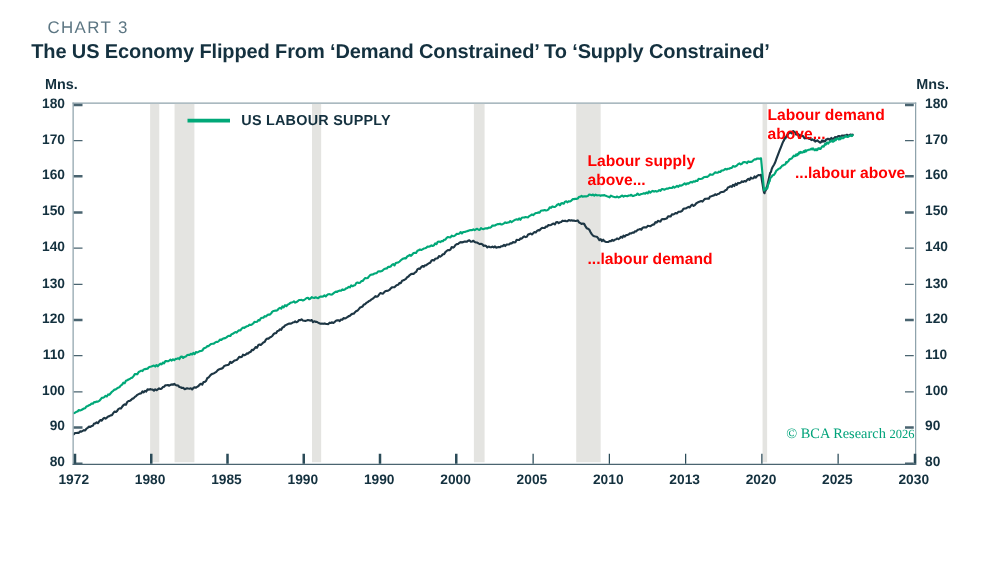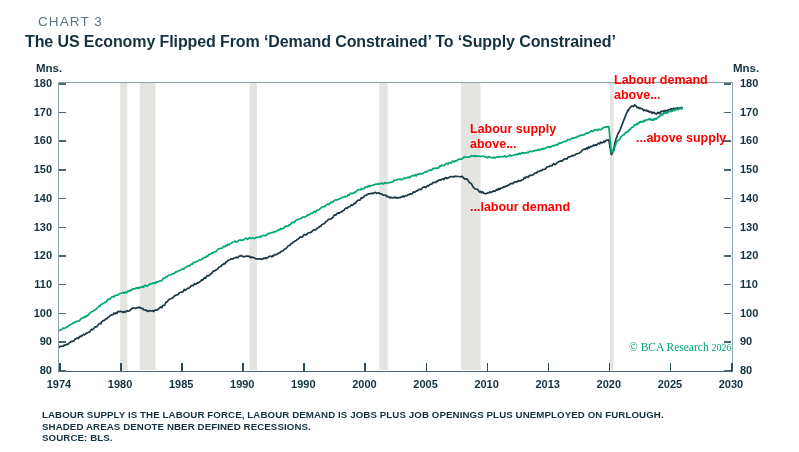--- a/index.html
+++ b/index.html
@@ -93,20 +93,24 @@
         <rect x="190.60363636363525" y="0" width="7.3309090909107795" height="287" fill="#e4e4e1"></rect>
         <rect x="320.1163636363642" y="0" width="8.552727272727793" height="287" fill="#e4e4e1"></rect>
         <rect x="401.9781818181829" y="0" width="19.54909090908984" height="287" fill="#e4e4e1"></rect>
         <rect x="551.0399999999989" y="0" width="3.6654545454566687" height="287" fill="#e4e4e1"></rect>
         <polyline points="0.00,264.54 1.02,263.37 2.04,263.36 3.05,263.25 4.07,263.25 5.09,262.09 6.11,262.31 7.13,261.71 8.15,261.14 9.16,261.35 10.18,259.88 11.20,259.27 12.22,258.32 13.24,258.55 14.25,257.85 15.27,257.57 16.29,255.81 17.31,255.67 18.33,254.87 19.35,255.58 20.36,254.08 21.38,253.02 22.40,253.56 23.42,252.14 24.44,251.34 25.45,251.92 26.47,251.08 27.49,250.16 28.51,249.90 29.53,249.27 30.55,249.15 31.56,247.56 32.58,246.28 33.60,246.64 34.62,245.86 35.64,244.27 36.65,243.73 37.67,243.85 38.69,242.42 39.71,241.17 40.73,240.51 41.75,240.77 42.76,238.59 43.78,237.85 44.80,237.67 45.82,237.01 46.84,235.93 47.85,235.72 48.87,234.52 49.89,233.87 50.91,232.86 51.93,232.32 52.95,231.87 53.96,231.66 54.98,230.03 56.00,230.93 57.02,229.67 58.04,230.26 59.05,228.45 60.07,228.78 61.09,228.30 62.11,228.63 63.13,228.70 64.15,229.52 65.16,228.47 66.18,229.19 67.20,228.52 68.22,227.69 69.24,228.24 70.25,227.96 71.27,226.68 72.29,226.35 73.31,225.16 74.33,225.20 75.35,225.02 76.36,225.59 77.38,224.88 78.40,224.50 79.42,224.79 80.44,224.13 81.45,225.01 82.47,225.33 83.49,225.43 84.51,226.57 85.53,226.80 86.55,227.38 87.56,227.16 88.58,228.32 89.60,228.11 90.62,227.56 91.64,227.81 92.65,228.02 93.67,227.66 94.69,228.56 95.71,227.41 96.73,226.80 97.75,227.24 98.76,226.42 99.78,225.78 100.80,224.57 101.82,223.97 102.84,224.70 103.85,222.65 104.87,222.52 105.89,221.74 106.91,219.34 107.93,218.93 108.95,217.66 109.96,216.57 110.98,216.06 112.00,215.75 113.02,215.16 114.04,214.56 115.05,213.33 116.07,212.52 117.09,212.14 118.11,212.00 119.13,211.42 120.15,210.01 121.16,209.48 122.18,209.19 123.20,209.05 124.22,208.44 125.24,206.49 126.25,207.33 127.27,206.51 128.29,205.51 129.31,205.17 130.33,204.98 131.35,203.95 132.36,202.53 133.38,202.68 134.40,202.55 135.42,200.72 136.44,201.16 137.45,200.82 138.47,199.72 139.49,199.87 140.51,198.81 141.53,198.49 142.55,196.83 143.56,197.08 144.58,195.87 145.60,194.63 146.62,195.16 147.64,193.08 148.65,192.68 149.67,192.88 150.69,192.04 151.71,190.89 152.73,190.62 153.75,188.69 154.76,187.77 155.78,187.99 156.80,186.97 157.82,186.60 158.84,185.80 159.85,184.26 160.87,183.61 161.89,183.50 162.91,181.89 163.93,181.56 164.95,180.46 165.96,180.89 166.98,179.03 168.00,178.60 169.02,177.44 170.04,176.93 171.05,176.44 172.07,175.93 173.09,175.91 174.11,175.81 175.13,175.05 176.15,174.86 177.16,174.15 178.18,174.83 179.20,174.27 180.22,173.00 181.24,173.13 182.25,172.41 183.27,173.36 184.29,173.55 185.31,173.68 186.33,173.45 187.35,173.09 188.36,173.18 189.38,173.49 190.40,173.04 191.42,174.73 192.44,173.99 193.45,174.46 194.47,174.50 195.49,175.10 196.51,175.60 197.53,176.01 198.55,175.93 199.56,176.05 200.58,175.73 201.60,176.07 202.62,176.18 203.64,176.28 204.65,175.15 205.67,175.39 206.69,174.84 207.71,175.43 208.73,174.55 209.75,173.58 210.76,173.27 211.78,173.17 212.80,173.82 213.82,172.66 214.84,172.79 215.85,171.46 216.87,171.78 217.89,171.36 218.91,170.76 219.93,169.89 220.95,169.68 221.96,168.62 222.98,168.03 224.00,168.01 225.02,166.76 226.04,165.77 227.05,165.50 228.07,164.26 229.09,163.00 230.11,162.58 231.13,162.13 232.15,160.55 233.16,160.31 234.18,159.15 235.20,158.71 236.22,157.76 237.24,157.46 238.25,156.47 239.27,155.90 240.29,155.01 241.31,153.96 242.33,154.36 243.35,153.98 244.36,152.49 245.38,151.42 246.40,151.80 247.42,151.91 248.44,150.66 249.45,149.80 250.47,149.67 251.49,149.56 252.51,148.95 253.53,147.85 254.55,146.92 255.56,146.78 256.58,146.78 257.60,145.76 258.62,144.98 259.64,144.74 260.65,143.35 261.67,143.48 262.69,141.67 263.71,141.24 264.73,140.76 265.75,140.16 266.76,138.76 267.78,138.24 268.80,137.05 269.82,136.31 270.84,136.01 271.85,136.07 272.87,135.18 273.89,134.53 274.91,132.52 275.93,131.81 276.95,132.08 277.96,130.69 278.98,129.79 280.00,130.42 281.02,129.26 282.04,129.21 283.05,128.26 284.07,127.62 285.09,127.29 286.11,125.60 287.13,124.96 288.15,125.41 289.16,124.08 290.18,123.76 291.20,123.54 292.22,121.87 293.24,122.32 294.25,121.60 295.27,120.42 296.29,120.32 297.31,118.69 298.33,117.83 299.35,117.01 300.36,117.22 301.38,116.67 302.40,114.62 303.42,115.12 304.44,114.41 305.45,112.93 306.47,112.32 307.49,112.15 308.51,111.24 309.53,110.74 310.55,110.88 311.56,110.67 312.58,110.19 313.60,110.29 314.62,110.28 315.64,109.51 316.65,109.29 317.67,110.35 318.69,110.18 319.71,109.63 320.73,110.65 321.75,110.91 322.76,111.01 323.78,111.72 324.80,112.26 325.82,112.09 326.84,112.34 327.85,113.70 328.87,113.43 329.89,113.85 330.91,114.97 331.93,114.20 332.95,114.75 333.96,114.81 334.98,114.25 336.00,114.94 337.02,114.18 338.04,115.18 339.05,114.81 340.07,114.55 341.09,114.74 342.11,113.96 343.13,113.90 344.15,112.91 345.16,113.82 346.18,112.71 347.20,112.57 348.22,112.59 349.24,111.69 350.25,111.72 351.27,110.71 352.29,110.91 353.31,110.80 354.33,108.89 355.35,109.04 356.36,108.95 357.38,107.75 358.40,107.93 359.42,106.80 360.44,106.14 361.45,106.66 362.47,106.36 363.49,104.61 364.51,104.29 365.53,103.77 366.55,104.58 367.56,103.63 368.58,102.67 369.60,102.99 370.62,101.75 371.64,101.11 372.65,101.26 373.67,100.01 374.69,99.33 375.71,99.42 376.73,99.38 377.75,98.17 378.76,98.35 379.78,97.01 380.80,97.18 381.82,96.94 382.84,96.21 383.85,95.84 384.87,96.51 385.89,94.90 386.91,94.65 387.93,95.51 388.95,94.82 389.96,94.57 390.98,93.55 392.00,93.77 393.02,93.55 394.04,94.02 395.05,93.88 396.07,93.04 397.09,93.51 398.11,93.24 399.13,93.49 400.15,93.48 401.16,93.78 402.18,93.68 403.20,93.35 404.22,94.82 405.24,95.50 406.25,96.18 407.27,95.88 408.29,96.12 409.31,97.89 410.33,99.54 411.35,99.96 412.36,100.68 413.38,102.67 414.40,104.30 415.42,105.50 416.44,105.99 417.45,106.25 418.47,106.36 419.49,107.52 420.51,109.15 421.53,108.38 422.55,109.84 423.56,108.76 424.58,110.09 425.60,110.47 426.62,110.62 427.64,110.59 428.65,109.83 429.67,110.02 430.69,108.89 431.71,109.62 432.73,108.89 433.75,108.50 434.76,107.78 435.78,108.36 436.80,107.61 437.82,106.41 438.84,107.06 439.85,105.50 440.87,106.24 441.89,105.11 442.91,104.90 443.93,104.66 444.95,103.65 445.96,103.83 446.98,103.02 448.00,103.18 449.02,102.03 450.04,102.06 451.05,100.90 452.07,100.59 453.09,100.23 454.11,100.77 455.13,99.14 456.15,98.91 457.16,98.94 458.18,98.89 459.20,97.67 460.22,97.78 461.24,98.03 462.25,97.34 463.27,96.71 464.29,96.51 465.31,94.73 466.33,95.05 467.35,93.63 468.36,94.08 469.38,94.25 470.40,92.38 471.42,92.27 472.44,92.44 473.45,91.97 474.47,91.75 475.49,90.12 476.51,90.12 477.53,90.16 478.55,88.47 479.56,88.63 480.58,88.06 481.60,87.37 482.62,87.72 483.64,86.48 484.65,86.43 485.67,86.28 486.69,85.66 487.71,84.10 488.73,83.79 489.75,83.77 490.76,83.08 491.78,82.54 492.80,82.97 493.82,81.47 494.84,80.73 495.85,81.76 496.87,81.10 497.89,79.81 498.91,79.15 499.93,78.57 500.95,78.22 501.96,77.85 502.98,78.29 504.00,77.05 505.02,76.12 506.04,75.95 507.05,75.77 508.07,76.00 509.09,74.16 510.11,73.95 511.13,73.62 512.15,73.30 513.16,72.44 514.18,72.98 515.20,72.18 516.22,71.93 517.24,70.93 518.25,70.56 519.27,70.50 520.29,70.21 521.31,69.20 522.33,68.82 523.35,66.97 524.36,66.56 525.38,66.05 526.40,66.49 527.42,64.87 528.44,65.83 529.45,63.99 530.47,64.87 531.49,63.35 532.51,63.57 533.53,63.12 534.55,62.07 535.56,62.62 536.58,61.76 537.60,62.20 538.62,60.98 539.64,60.10 540.65,60.92 541.67,59.10 542.69,59.84 543.71,59.66 544.73,58.15 545.75,59.08 546.76,57.74 547.78,57.12 548.80,57.22 549.82,56.83 550.23,59.31 550.63,61.80 551.04,64.29 551.45,66.78 551.85,69.26 552.26,71.11 552.67,71.54 553.08,69.11 553.48,69.60 553.89,68.45 554.30,66.86 554.71,66.01 555.11,64.19 555.52,62.37 555.93,60.56 556.33,58.74 556.74,56.92 557.15,55.15 557.76,54.61 558.37,52.25 558.98,50.78 559.59,49.79 560.20,48.75 560.81,47.64 561.43,46.02 562.04,44.39 562.65,42.76 563.26,41.14 563.87,39.51 564.48,37.88 565.09,36.35 565.70,34.82 566.31,33.29 566.92,31.76 567.53,30.23 568.15,29.31 568.76,27.21 569.37,27.77 569.98,26.24 570.59,25.20 571.20,24.80 571.81,23.87 572.42,23.18 573.03,23.07 573.64,23.00 574.25,23.70 574.87,23.06 575.48,21.88 576.09,22.13 576.70,22.69 577.31,23.08 577.92,24.62 578.53,24.69 579.14,24.65 579.75,24.30 580.36,25.71 580.97,25.13 581.59,25.45 582.20,25.54 582.81,25.68 583.42,25.86 584.03,26.82 584.64,27.63 585.25,26.91 585.86,27.50 586.47,27.36 587.08,27.58 587.69,27.27 588.31,28.18 588.92,27.72 589.53,28.35 590.14,29.04 590.75,28.52 591.36,28.95 591.97,29.34 592.58,28.99 593.19,30.28 593.80,29.95 594.41,29.50 595.03,29.26 595.64,30.07 596.25,30.39 596.86,31.02 597.47,31.10 598.08,30.23 598.69,29.38 599.30,30.34 599.91,29.57 600.52,30.17 601.13,29.95 601.75,28.58 602.36,28.67 602.97,28.00 603.58,28.32 604.19,28.09 604.80,28.84 605.41,28.45 606.02,27.31 606.63,28.15 607.24,27.98 607.85,27.65 608.47,28.08 609.08,26.59 609.69,27.68 610.30,26.74 610.91,26.71 611.52,25.88 612.13,26.04 612.74,25.91 613.35,26.65 613.96,26.17 614.57,25.36 615.19,25.54 615.80,25.59 616.41,25.31 617.02,26.17 617.63,25.57 618.24,24.84 618.85,24.92 619.46,25.97 620.07,25.33 620.68,25.33 621.29,24.59 621.91,24.57 622.52,25.54 623.13,24.68" fill="none" stroke="#1d3644" stroke-width="1.7" stroke-linejoin="round" stroke-linecap="round"></polyline>
         <polyline points="0.00,247.57 1.02,247.21 2.04,246.46 3.05,246.22 4.07,244.98 5.09,245.33 6.11,244.99 7.13,244.41 8.15,243.84 9.16,243.57 10.18,242.15 11.20,241.74 12.22,241.26 13.24,240.82 14.25,239.78 15.27,240.00 16.29,238.69 17.31,238.78 18.33,238.21 19.35,238.26 20.36,237.72 21.38,236.63 22.40,235.32 23.42,235.22 24.44,234.70 25.45,233.67 26.47,234.19 27.49,232.55 28.51,232.82 29.53,231.59 30.55,230.39 31.56,229.63 32.58,228.73 33.60,228.51 34.62,227.79 35.64,227.04 36.65,226.79 37.67,225.39 38.69,224.64 39.71,223.16 40.73,223.51 41.75,221.58 42.76,221.17 43.78,220.58 44.80,220.20 45.82,219.38 46.84,219.09 47.85,217.93 48.87,216.33 49.89,216.18 50.91,216.28 51.93,214.62 52.95,214.05 53.96,213.50 54.98,213.87 56.00,212.57 57.02,212.28 58.04,212.07 59.05,211.97 60.07,210.79 61.09,210.48 62.11,210.20 63.13,209.81 64.15,209.44 65.16,210.21 66.18,209.03 67.20,210.01 68.22,208.88 69.24,207.96 70.25,208.48 71.27,207.02 72.29,207.62 73.31,205.89 74.33,205.88 75.35,206.06 76.36,205.53 77.38,204.75 78.40,205.48 79.42,204.48 80.44,205.20 81.45,204.09 82.47,204.15 83.49,203.58 84.51,204.24 85.53,202.51 86.55,202.21 87.56,203.37 88.58,202.61 89.60,202.28 90.62,201.15 91.64,200.82 92.65,201.00 93.67,200.00 94.69,200.58 95.71,199.33 96.73,200.29 97.75,198.65 98.76,198.95 99.78,198.50 100.80,197.86 101.82,197.83 102.84,197.45 103.85,195.85 104.87,195.38 105.89,194.92 106.91,193.88 107.93,193.90 108.95,192.84 109.96,192.17 110.98,192.01 112.00,191.93 113.02,191.14 114.04,190.54 115.05,190.59 116.07,189.78 117.09,188.66 118.11,188.98 119.13,187.97 120.15,187.71 121.16,187.53 122.18,186.88 123.20,185.97 124.22,185.67 125.24,185.84 126.25,184.37 127.27,184.06 128.29,183.36 129.31,182.68 130.33,183.05 131.35,181.89 132.36,181.17 133.38,181.27 134.40,179.81 135.42,179.08 136.44,179.40 137.45,178.54 138.47,178.04 139.49,177.76 140.51,176.73 141.53,177.02 142.55,176.56 143.56,175.80 144.58,174.47 145.60,174.60 146.62,174.44 147.64,173.02 148.65,173.31 149.67,171.57 150.69,171.19 151.71,171.19 152.73,169.95 153.75,170.17 154.76,169.20 155.78,168.63 156.80,168.70 157.82,167.84 158.84,166.28 159.85,165.79 160.87,165.54 161.89,165.49 162.91,165.21 163.93,163.92 164.95,163.29 165.96,163.89 166.98,162.09 168.00,162.85 169.02,161.18 170.04,161.96 171.05,160.79 172.07,160.31 173.09,159.47 174.11,159.05 175.13,158.79 176.15,158.05 177.16,159.12 178.18,158.63 179.20,157.95 180.22,157.03 181.24,157.05 182.25,156.90 183.27,157.37 184.29,156.99 185.31,156.20 186.33,155.36 187.35,155.19 188.36,156.37 189.38,155.85 190.40,154.67 191.42,155.20 192.44,155.41 193.45,154.79 194.47,155.26 195.49,155.62 196.51,154.68 197.53,154.19 198.55,154.34 199.56,154.13 200.58,153.29 201.60,154.17 202.62,153.04 203.64,152.38 204.65,152.34 205.67,152.66 206.69,152.59 207.71,151.73 208.73,150.96 209.75,150.31 210.76,150.48 211.78,149.74 212.80,149.52 213.82,149.58 214.84,148.56 215.85,148.97 216.87,148.60 217.89,147.69 218.91,147.39 219.93,146.52 220.95,146.84 221.96,145.28 222.98,146.00 224.00,145.41 225.02,145.14 226.04,143.44 227.05,142.98 228.07,143.43 229.09,143.14 230.11,141.86 231.13,141.79 232.15,140.49 233.16,139.43 234.18,139.63 235.20,139.37 236.22,138.10 237.24,137.03 238.25,136.69 239.27,136.58 240.29,135.94 241.31,135.58 242.33,135.52 243.35,134.25 244.36,134.01 245.38,134.11 246.40,133.82 247.42,133.07 248.44,132.13 249.45,131.87 250.47,131.80 251.49,130.45 252.51,130.52 253.53,130.16 254.55,128.94 255.56,128.27 256.58,129.36 257.60,127.46 258.62,127.12 259.64,127.01 260.65,126.20 261.67,125.24 262.69,124.37 263.71,123.84 264.73,123.51 265.75,123.72 266.76,122.15 267.78,121.66 268.80,120.95 269.82,121.70 270.84,120.54 271.85,119.34 272.87,119.17 273.89,119.40 274.91,117.63 275.93,117.19 276.95,116.62 277.96,117.03 278.98,116.48 280.00,115.82 281.02,115.60 282.04,115.26 283.05,114.22 284.07,114.42 285.09,114.04 286.11,113.26 287.13,113.78 288.15,113.32 289.16,111.65 290.18,112.37 291.20,110.38 292.22,110.28 293.24,110.69 294.25,109.88 295.27,110.01 296.29,108.83 297.31,108.68 298.33,107.26 299.35,106.60 300.36,106.77 301.38,107.01 302.40,105.49 303.42,106.04 304.44,105.71 305.45,105.06 306.47,103.96 307.49,104.14 308.51,103.86 309.53,102.61 310.55,103.76 311.56,102.62 312.58,102.63 313.60,102.30 314.62,101.92 315.64,101.73 316.65,101.20 317.67,101.12 318.69,101.12 319.71,100.49 320.73,101.17 321.75,100.43 322.76,99.99 323.78,100.78 324.80,100.86 325.82,99.40 326.84,100.22 327.85,100.32 328.87,99.80 329.89,99.54 330.91,99.79 331.93,99.14 332.95,99.19 333.96,98.71 334.98,97.36 336.00,97.46 337.02,97.38 338.04,96.77 339.05,96.26 340.07,96.30 341.09,96.00 342.11,96.62 343.13,96.33 344.15,95.71 345.16,94.94 346.18,95.39 347.20,95.02 348.22,94.88 349.24,93.81 350.25,94.78 351.27,94.01 352.29,93.27 353.31,92.74 354.33,92.39 355.35,92.82 356.36,91.74 357.38,92.85 358.40,91.16 359.42,91.02 360.44,91.05 361.45,90.67 362.47,90.84 363.49,90.87 364.51,89.72 365.53,89.30 366.55,88.57 367.56,89.10 368.58,88.18 369.60,87.44 370.62,87.39 371.64,86.91 372.65,87.18 373.67,85.63 374.69,85.42 375.71,85.34 376.73,84.99 377.75,85.44 378.76,85.11 379.78,84.62 380.80,82.84 381.82,83.33 382.84,82.15 383.85,82.47 384.87,82.60 385.89,81.79 386.91,80.67 387.93,80.15 388.95,81.24 389.96,79.68 390.98,79.54 392.00,79.97 393.02,78.33 394.04,78.07 395.05,78.84 396.07,77.95 397.09,78.19 398.11,77.43 399.13,76.33 400.15,76.32 401.16,76.12 402.18,76.14 403.20,75.80 404.22,74.46 405.24,74.45 406.25,73.71 407.27,74.42 408.29,74.09 409.31,73.97 410.33,74.09 411.35,73.73 412.36,72.61 413.38,72.79 414.40,73.20 415.42,72.64 416.44,73.51 417.45,72.76 418.47,73.26 419.49,73.21 420.51,73.25 421.53,73.66 422.55,73.25 423.56,73.27 424.58,73.09 425.60,73.67 426.62,74.02 427.64,74.32 428.65,74.91 429.67,73.52 430.69,74.02 431.71,74.37 432.73,74.67 433.75,74.80 434.76,74.17 435.78,74.98 436.80,74.67 437.82,73.96 438.84,73.45 439.85,74.26 440.87,73.65 441.89,73.78 442.91,74.02 443.93,73.43 444.95,73.45 445.96,72.79 446.98,73.85 448.00,73.71 449.02,73.25 450.04,73.03 451.05,71.82 452.07,72.87 453.09,72.68 454.11,72.27 455.13,71.96 456.15,71.54 457.16,71.94 458.18,70.99 459.20,71.64 460.22,70.15 461.24,71.12 462.25,70.21 463.27,69.67 464.29,70.32 465.31,69.83 466.33,70.27 467.35,69.91 468.36,69.15 469.38,69.72 470.40,68.33 471.42,68.31 472.44,68.77 473.45,68.27 474.47,67.79 475.49,67.90 476.51,67.28 477.53,67.41 478.55,67.44 479.56,66.28 480.58,67.07 481.60,66.52 482.62,65.74 483.64,66.43 484.65,65.26 485.67,65.60 486.69,65.20 487.71,64.44 488.73,63.65 489.75,64.64 490.76,63.58 491.78,64.02 492.80,63.14 493.82,62.51 494.84,62.98 495.85,62.01 496.87,62.33 497.89,61.52 498.91,61.80 499.93,60.01 500.95,60.15 501.96,60.06 502.98,59.75 504.00,58.78 505.02,58.55 506.04,58.43 507.05,58.47 508.07,57.53 509.09,56.46 510.11,56.81 511.13,56.75 512.15,55.76 513.16,54.93 514.18,55.13 515.20,55.23 516.22,54.31 517.24,54.64 518.25,53.44 519.27,53.42 520.29,52.91 521.31,52.13 522.33,52.56 523.35,52.05 524.36,51.96 525.38,51.39 526.40,51.30 527.42,49.88 528.44,50.31 529.45,50.08 530.47,49.42 531.49,48.28 532.51,47.76 533.53,48.53 534.55,47.97 535.56,46.87 536.58,46.60 537.60,46.78 538.62,47.51 539.64,46.10 540.65,46.53 541.67,46.54 542.69,46.16 543.71,45.23 544.73,44.43 545.75,44.48 546.76,43.79 547.78,43.90 548.80,44.06 549.82,43.62 550.23,47.93 550.63,52.23 551.04,56.54 551.45,60.84 551.85,65.15 552.26,69.32 552.67,68.95 553.08,68.29 553.48,67.86 553.89,68.03 554.30,67.80 554.71,67.94 555.11,66.74 555.52,64.48 555.93,63.98 556.33,62.35 556.74,61.97 557.15,59.77 557.76,58.84 558.37,58.40 558.98,57.30 559.59,57.13 560.20,56.82 560.81,55.94 561.43,54.94 562.04,53.56 562.65,53.17 563.26,52.75 563.87,52.03 564.48,51.87 565.09,51.65 565.70,50.71 566.31,50.11 566.92,49.36 567.53,49.30 568.15,48.75 568.76,48.73 569.37,48.40 569.98,46.67 570.59,47.07 571.20,46.25 571.81,45.92 572.42,44.51 573.03,44.30 573.64,44.11 574.25,43.86 574.87,43.11 575.48,42.26 576.09,41.40 576.70,41.87 577.31,41.76 577.92,40.50 578.53,41.34 579.14,40.17 579.75,40.55 580.36,38.89 580.97,39.45 581.59,38.46 582.20,39.07 582.81,39.07 583.42,38.87 584.03,37.93 584.64,38.62 585.25,37.21 585.86,38.04 586.47,37.34 587.08,37.25 587.69,36.78 588.31,36.78 588.92,36.70 589.53,36.27 590.14,35.92 590.75,36.57 591.36,35.75 591.97,36.25 592.58,37.24 593.19,37.10 593.80,36.27 594.41,37.19 595.03,36.87 595.64,35.67 596.25,35.54 596.86,36.18 597.47,36.14 598.08,35.13 598.69,34.21 599.30,33.88 599.91,34.28 600.52,33.37 601.13,32.04 601.75,32.65 602.36,31.17 602.97,30.98 603.58,31.92 604.19,30.96 604.80,30.39 605.41,30.38 606.02,29.61 606.63,29.27 607.24,30.42 607.85,30.16 608.47,29.74 609.08,28.30 609.69,29.06 610.30,27.92 610.91,27.79 611.52,28.06 612.13,28.68 612.74,27.48 613.35,28.37 613.96,26.84 614.57,27.34 615.19,27.57 615.80,27.49 616.41,26.83 617.02,26.38 617.63,25.65 618.24,26.26 618.85,26.61 619.46,26.57 620.07,25.80 620.68,25.92 621.29,25.61 621.91,25.12 622.52,25.80 623.13,25.26" fill="none" stroke="#00a878" stroke-width="1.7" stroke-linejoin="round" stroke-linecap="round"></polyline>
       </svg>
   </div>
 
   <div class="legend">
+    <div class="legend-row">
+      <span class="legend-swatch" id="sw1" style="background: rgb(0, 168, 120);"></span>
+      <span class="legend-text">US LABOUR SUPPLY</span>
+    </div>
   </div>
 
   <div id="ticks-layer">
       <div class="ytick-mark" style="left: 59px; top: 370px; width: 7px;"></div>
       <div class="ytick-mark" style="left: 724px; top: 370px; width: 7px;"></div>
       <div class="ytick-label" style="left: 22px; top: 364px;">80</div>
       <div class="ytick-label right" style="left: 740px; top: 364px;">80</div>
       <div class="ytick-mark" style="left: 59px; top: 341.3px; width: 7px;"></div>
       <div class="ytick-mark" style="left: 724px; top: 341.3px; width: 7px;"></div>
       <div class="ytick-label" style="left: 22px; top: 335.3px;">90</div>
@@ -141,21 +145,21 @@
       <div class="ytick-label right" style="left: 740px; top: 134.4px;">160</div>
       <div class="ytick-mark" style="left: 59px; top: 111.7px; width: 7px;"></div>
       <div class="ytick-mark" style="left: 724px; top: 111.7px; width: 7px;"></div>
       <div class="ytick-label" style="left: 22px; top: 105.7px;">170</div>
       <div class="ytick-label right" style="left: 740px; top: 105.7px;">170</div>
       <div class="ytick-mark" style="left: 59px; top: 83px; width: 7px;"></div>
       <div class="ytick-mark" style="left: 724px; top: 83px; width: 7px;"></div>
       <div class="ytick-label" style="left: 22px; top: 77px;">180</div>
       <div class="ytick-label right" style="left: 740px; top: 77px;">180</div>
       <div class="xtick-mark" style="left: 59px; top: 363px; height: 8px;"></div>
-      <div class="xtick-label" style="left: 37px; top: 378px;">1974</div>
+      <div class="xtick-label" style="left: 37px; top: 378px;">1972</div>
       <div class="xtick-mark" style="left: 120.091px; top: 363px; height: 8px;"></div>
       <div class="xtick-label" style="left: 98.0909px; top: 378px;">1980</div>
       <div class="xtick-mark" style="left: 181.182px; top: 363px; height: 8px;"></div>
       <div class="xtick-label" style="left: 159.182px; top: 378px;">1985</div>
       <div class="xtick-mark" style="left: 242.273px; top: 363px; height: 8px;"></div>
       <div class="xtick-label" style="left: 220.273px; top: 378px;">1990</div>
       <div class="xtick-mark" style="left: 303.364px; top: 363px; height: 8px;"></div>
       <div class="xtick-label" style="left: 281.364px; top: 378px;">1990</div>
       <div class="xtick-mark" style="left: 364.455px; top: 363px; height: 8px;"></div>
       <div class="xtick-label" style="left: 342.455px; top: 378px;">2000</div>
@@ -169,30 +173,25 @@
       <div class="xtick-label" style="left: 586.818px; top: 378px;">2020</div>
       <div class="xtick-mark" style="left: 669.909px; top: 363px; height: 8px;"></div>
       <div class="xtick-label" style="left: 647.909px; top: 378px;">2025</div>
       <div class="xtick-mark" style="left: 731px; top: 363px; height: 8px;"></div>
       <div class="xtick-label" style="left: 709px; top: 378px;">2030</div>
     </div>
   <div id="anno-layer">
       <div class="anno" style="left: 470px; top: 122px; color: rgb(255, 0, 0);">Labour supply
 above...</div>
       <div class="anno" style="left: 470px; top: 200px; color: rgb(255, 0, 0);">...labour demand</div>
-      <div class="anno" style="left: 614px; top: 73px; color: rgb(255, 0, 0);">Labour demand
+      <div class="anno" style="left: 614px; top: 85px; color: rgb(255, 0, 0);">Labour demand
 above...</div>
-      <div class="anno" style="left: 636px; top: 131px; color: rgb(255, 0, 0);">...above supply</div>
+      <div class="anno" style="left: 636px; top: 131px; color: rgb(255, 0, 0);">...labour above</div>
     </div>
 
   <div class="copyright" id="copyright" style="left: 629px; top: 341px; color: rgb(0, 163, 122);">
     <span>©</span>
     <span>BCA Research</span>
     <span class="yr">2026</span>
   </div>
 
-  <div class="footnote">
-    <div>LABOUR SUPPLY IS THE LABOUR FORCE, LABOUR DEMAND IS JOBS PLUS JOB OPENINGS PLUS UNEMPLOYED ON FURLOUGH.</div>
-    <div>SHADED AREAS DENOTE NBER DEFINED RECESSIONS.</div>
-    <div>SOURCE: BLS.</div>
-  </div>
 
 </div>
 
 </body></html>

